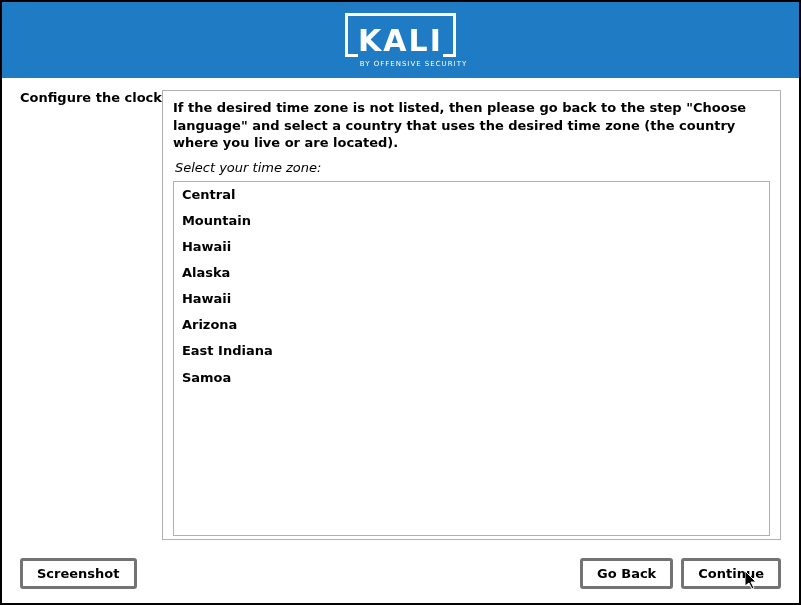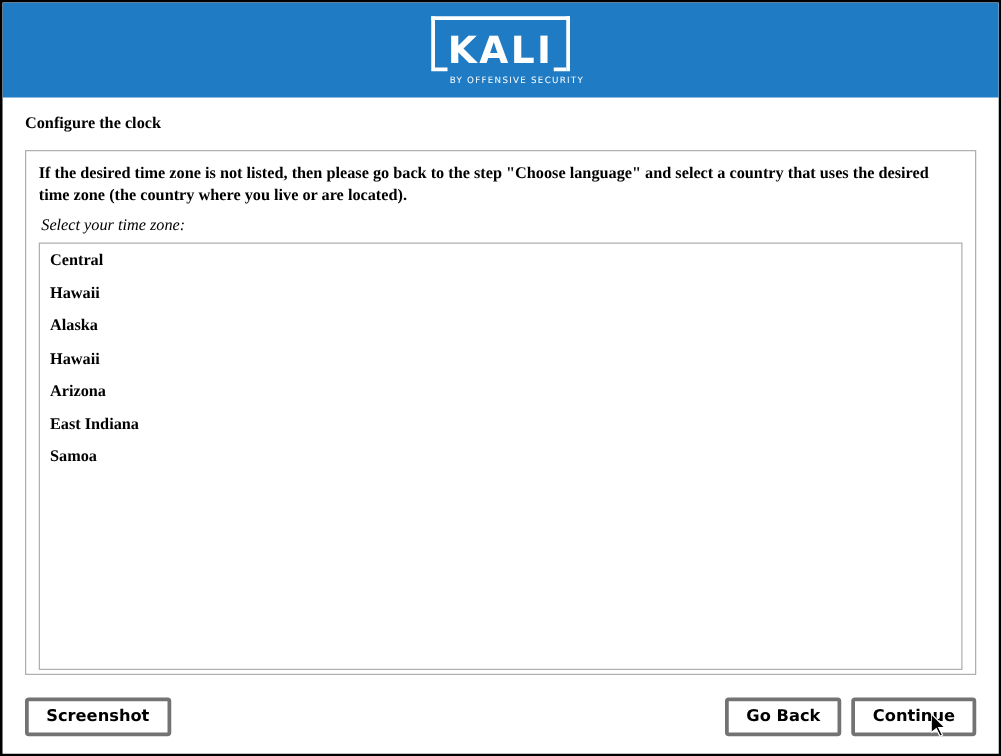--- a/index.html
+++ b/index.html
@@ -61,22 +61,21 @@
       font-size: 7px;
       color: #ffffff;
       letter-spacing: 1px;
       margin-top: 3px;
       padding-left: 26px;
     }
     .content {
       flex: 1;
       padding: 12px 18px 8px 18px;
       display: flex;
-      flex-direction: column;
-      font-family: Liberation Serif, serif;
+      flex-direction: row;
     }
     .page-title {
       font-size: 13px;
       font-weight: bold;
       color: #000000;
       margin-bottom: 14px;
     }
     .inner-panel {
       border: 1px solid #b0b0b0;
       padding: 8px 10px 3px 10px;
@@ -152,20 +151,21 @@
   </div>
 </div>
 
 <div class="content">
   <div class="page-title">Configure the clock</div>
   <div class="inner-panel">
     <div class="instructions">If the desired time zone is not listed, then please go back to the step "Choose language" and select a country that uses the desired time zone (the country where you live or are located).</div>
     <div class="prompt">Select your time zone:</div>
     <div class="listbox" id="tz-list">
         <div class="list-item">Central</div>
+        <div class="list-item">Mountain</div>
         <div class="list-item">Hawaii</div>
         <div class="list-item">Alaska</div>
         <div class="list-item">Hawaii</div>
         <div class="list-item">Arizona</div>
         <div class="list-item">East Indiana</div>
         <div class="list-item">Samoa</div>
       </div>
   </div>
 </div>
 

